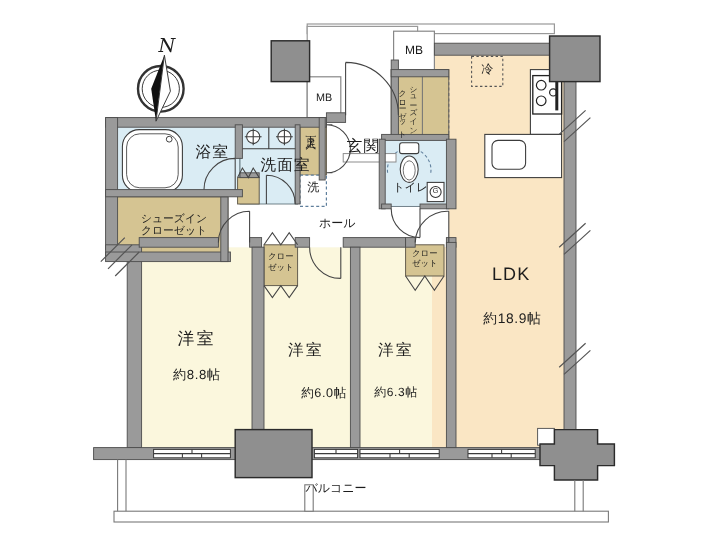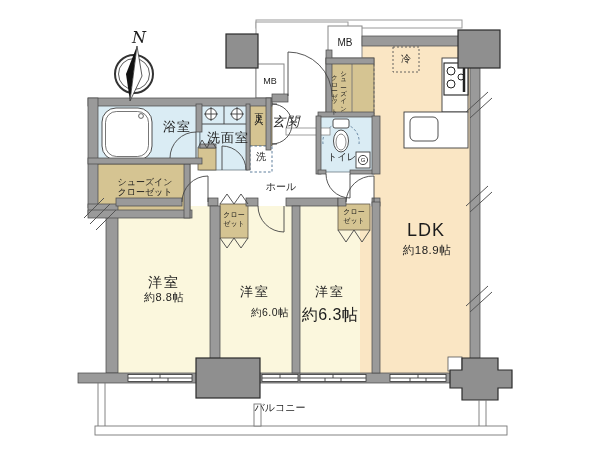--- a/index.html
+++ b/index.html
@@ -2,27 +2,27 @@
 <html style="--c-wall: #9a9a9a; --c-pillar: #8f8f8f; --c-room: #fbf7dd; --c-ldk: #fae6c4; --c-wet: #daecf4; --c-closet: #d5c492;"><head>
 <meta charset="utf-8">
 <style>
   html,body{margin:0;padding:0;background:#fff;}
   #plan{position:relative;width:600px;height:450px;background:#fff;overflow:hidden;
         font-family:"Liberation Sans","DejaVu Sans",sans-serif;color:#222;}
   #plan svg{position:absolute;left:0;top:0;}
   .lbl{position:absolute;white-space:nowrap;color:#1c1c1c;transform:translateX(-50%);line-height:1;}
   .lbl.v{transform:none;writing-mode:vertical-rl;text-orientation:upright;letter-spacing:1px;}
   .room-name{font-size:14px;letter-spacing:2px;}
-  .room-size{font-size:11px;letter-spacing:0.5px;}
+  .room-size{font-size:11px;letter-spacing:0.5px;margin-top:16px;}
   .small9{font-size:9px;}
   .small10{font-size:10px;}
   .small11{font-size:13px;letter-spacing:1px;}
   .tiny7{font-size:7px;letter-spacing:0;}
   .tiny65{font-size:6.5px;letter-spacing:0;}
-  .ldk-name{font-size:18px;letter-spacing:1px;}
+  .ldk-name{font-size:15px;letter-spacing:1px;}
   .compass-n{font-family:"DejaVu Serif","Liberation Serif",serif;font-style:italic;font-size:16px;}
   .g-label{font-size:6px;}
   
   .f-room{fill:var(--c-room,#fbf7dd);}
   .f-ldk{fill:var(--c-ldk,#fae6c4);}
   .f-wet{fill:var(--c-wet,#daecf4);stroke:#5a6b74;stroke-width:.7;}
   .f-tan{fill:var(--c-closet,#d5c492);stroke:#5f584a;stroke-width:.8;}
   .f-white{fill:#ffffff;}
   .w{fill:var(--c-wall,#9a9a9a);stroke:#4d4d4d;stroke-width:.75;}
   .pillar{fill:var(--c-pillar,#8f8f8f);stroke:#2b2b2b;stroke-width:1.2;}
@@ -192,39 +192,39 @@
     <circle cx="134" cy="74" r="15.5" fill="none" stroke="#333" stroke-width=".8"></circle>
     <polygon points="137,46 126,74 130,101" fill="#111"></polygon>
     <polygon points="137,46 142,76 130,101" fill="#fff" stroke="#333" stroke-width=".8"></polygon>
   </g>
 </svg>
 
   <div class="lbl compass-n" style="left:139px;top:30px;">N</div>
   <div class="lbl small9" style="left:270px;top:77px;">MB</div>
   <div class="lbl small10" style="left:345px;top:38px;">MB</div>
   <div class="lbl small11" style="left:177px;top:120px;">浴室</div>
-  <div class="lbl small11" style="left:228px;top:131px;font-family:Liberation Serif, serif;">洗面室</div>
+  <div class="lbl small11" style="left:238px;top:131px;font-family:Liberation Serif, serif;">洗面室</div>
   <div class="lbl v" style="left:254px;top:106px;font-size:9px;">下足入</div>
   <div class="lbl small10" style="left:261px;top:152px;">洗</div>
-  <div class="lbl small11" style="left:286px;top:115px;font-style:italic;">玄関</div>
+  <div class="lbl small11" style="left:303px;top:115px;">玄関</div>
   <div class="lbl v tiny65" style="left:340px;top:67px;">シューズイン</div>
   <div class="lbl v tiny65" style="left:331px;top:70px;">クローゼット</div>
   <div class="lbl small10" style="left:406px;top:54px;">冷</div>
   <div class="lbl" style="left:342px;top:152px;font-size:9.5px;">トイレ</div>
   <div class="lbl g-label" style="left:363px;top:157px;">G</div>
   <div class="lbl small10" style="left:281px;top:182px;">ホール</div>
   <div class="lbl small9" style="left:145px;top:178px;">シューズイン</div>
   <div class="lbl small9" style="left:145px;top:188px;">クローゼット</div>
   <div class="lbl tiny7" style="left:234px;top:211px;">クロー</div>
   <div class="lbl tiny7" style="left:234px;top:220px;">ゼット</div>
   <div class="lbl tiny7" style="left:354px;top:208px;">クロー</div>
   <div class="lbl tiny7" style="left:354px;top:217px;">ゼット</div>
 
   <div class="lbl room-name" style="left:164px;top:275px;">洋室</div>
   <div class="lbl room-size" style="left:164px;top:292px;">約8.8帖</div>
   <div class="lbl room-name" style="left:255px;top:285px;font-size:13px;">洋室</div>
   <div class="lbl room-size" style="left:270px;top:307px;font-size:10.5px;">約6.0帖</div>
   <div class="lbl room-name" style="left:330px;top:285px;font-size:13px;">洋室</div>
-  <div class="lbl room-size" style="left:330px;top:307px;font-size:16px;">約6.3帖</div>
+  <div class="lbl room-size" style="left:330px;top:307px;font-size:10px;">約6.3帖</div>
   <div class="lbl ldk-name" style="left:426px;top:221px;">LDK</div>
   <div class="lbl room-size" style="left:427px;top:245px;font-size:11.5px;">約18.9帖</div>
   <div class="lbl small10" style="left:280px;top:403px;">バルコニー</div>
 </div>
 
 </body></html>

